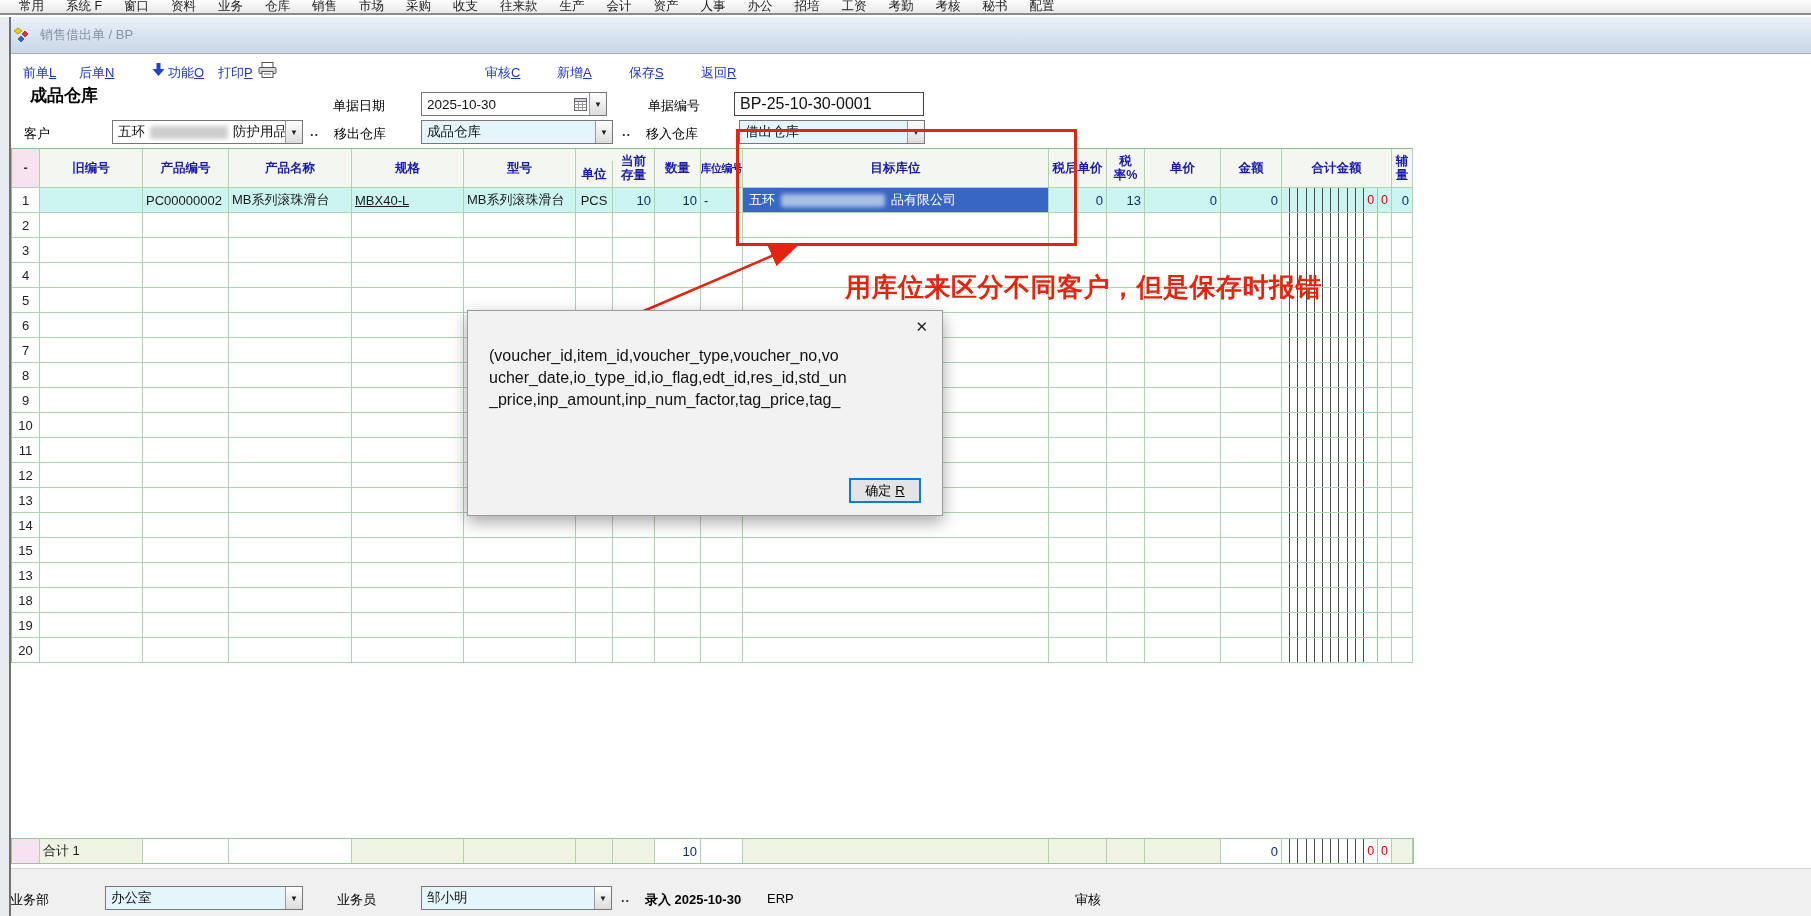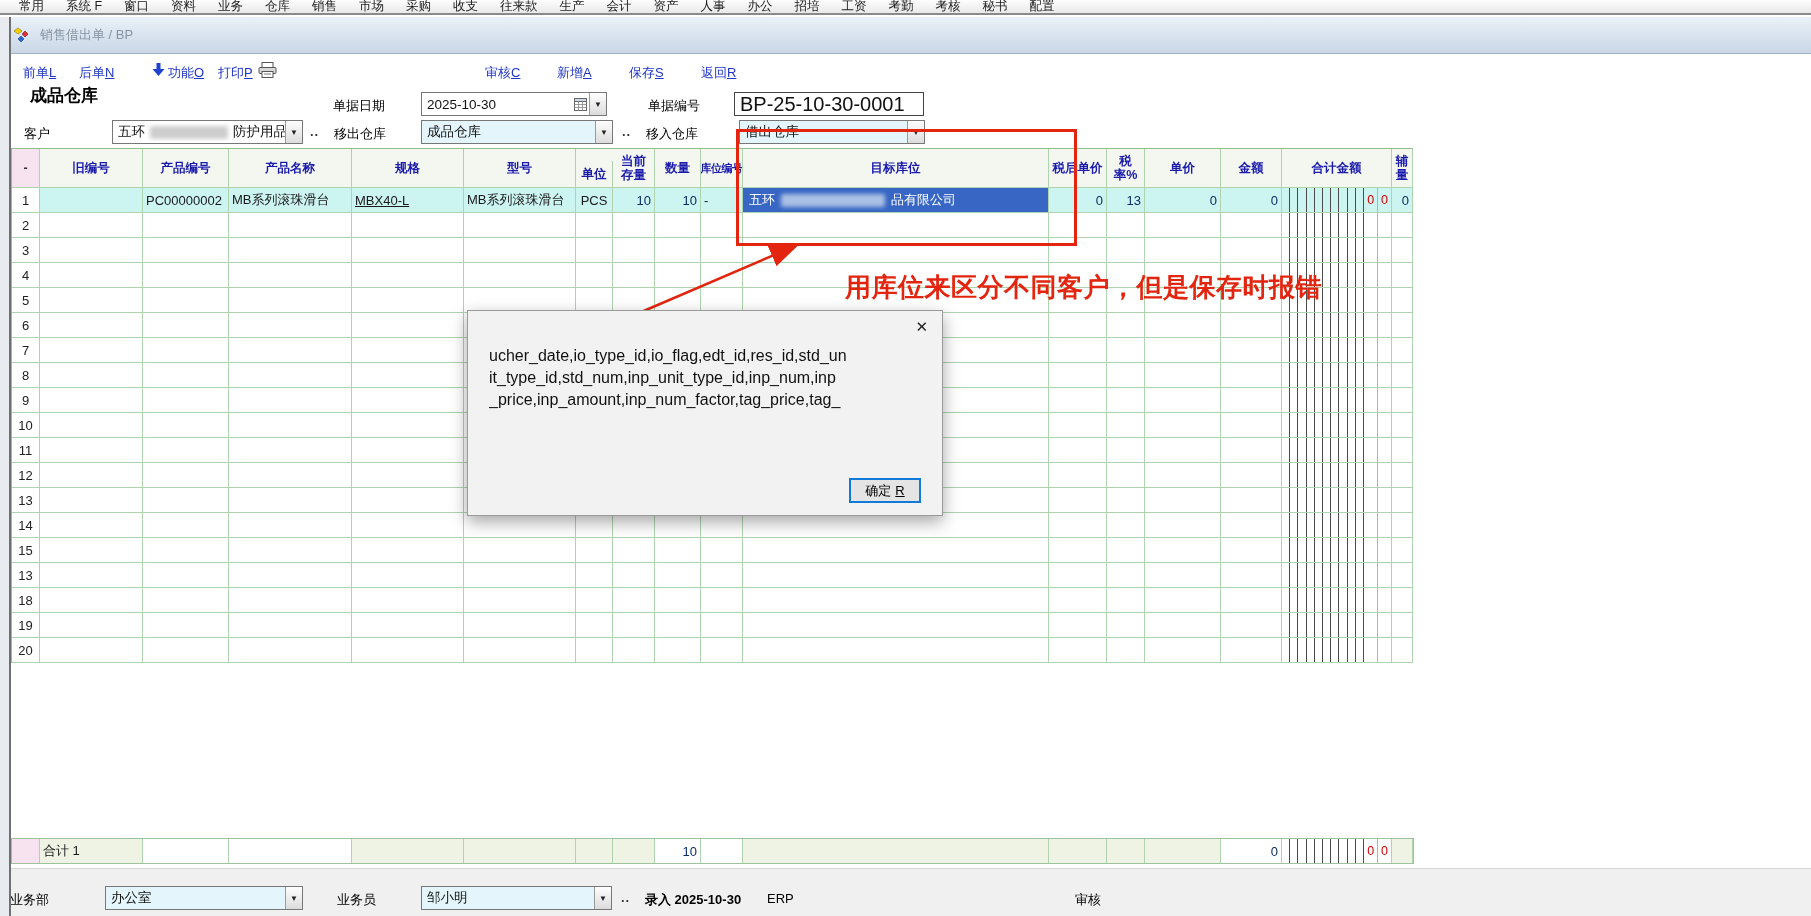--- a/index.html
+++ b/index.html
@@ -157,21 +157,21 @@
           <line x1="8.5" y1="3.5" x2="8.5" y2="12.5" stroke="#999"></line>
           <line x1="0.5" y1="6.5" x2="12.5" y2="6.5" stroke="#999"></line>
           <line x1="0.5" y1="9.5" x2="12.5" y2="9.5" stroke="#999"></line>
         </svg>
     </span>
     <span class="combo-btn">▼</span>
   </div>
 
   <span class="flabel" style="left:648px;top:97px">单据编号</span>
   <div class="fieldbox" style="left:734px;top:92px;width:190px;border-color:#444">
-    <span class="txt" style="font-size:20px">BP-25-10-30-0001</span>
+    <span class="txt" style="font-size:16px">BP-25-10-30-0001</span>
   </div>
 
   <span class="flabel" style="left:24px;top:125px">客户</span>
   <div class="fieldbox" style="left:112px;top:120px;width:191px">
     <span class="txt"><span>五环</span><span class="blurpatch bp-gray"></span><span>防护用品</span></span>
     <span class="combo-btn">▼</span>
   </div>
   <span class="dots" style="left:310px;top:124px">..</span>
 
   <span class="flabel" style="left:334px;top:125px">移出仓库</span>
@@ -700,22 +700,22 @@
           <polygon points="0,0 12,4.5 0,9" fill="#e3250f"></polygon>
         </marker>
       </defs>
     <line x1="34" y1="82" x2="197" y2="12" stroke="#e3250f" stroke-width="2.5" marker-end="url(#ah)"></line>
   </svg>
   <div id="red-note">用库位来区分不同客户，但是保存时报错</div>
 
   <div id="dialog">
     <span id="dlg-close">✕</span>
     <div id="dlg-text">
+      <div class="dlgline">(voucher_id,item_id,voucher_type,voucher_no,vo</div>
       <div class="dlgline">ucher_date,io_type_id,io_flag,edt_id,res_id,std_un</div>
-      <div class="dlgline">it_type_id,std_num,inp_unit_type_id,inp_num,inp</div>
       <div class="dlgline">_price,inp_amount,inp_num_factor,tag_price,tag_</div>
     </div>
     <div id="dlg-ok">
       <span>确定</span>
         <span class="u">R</span>
     </div>
   </div>
 
 </div>
 

